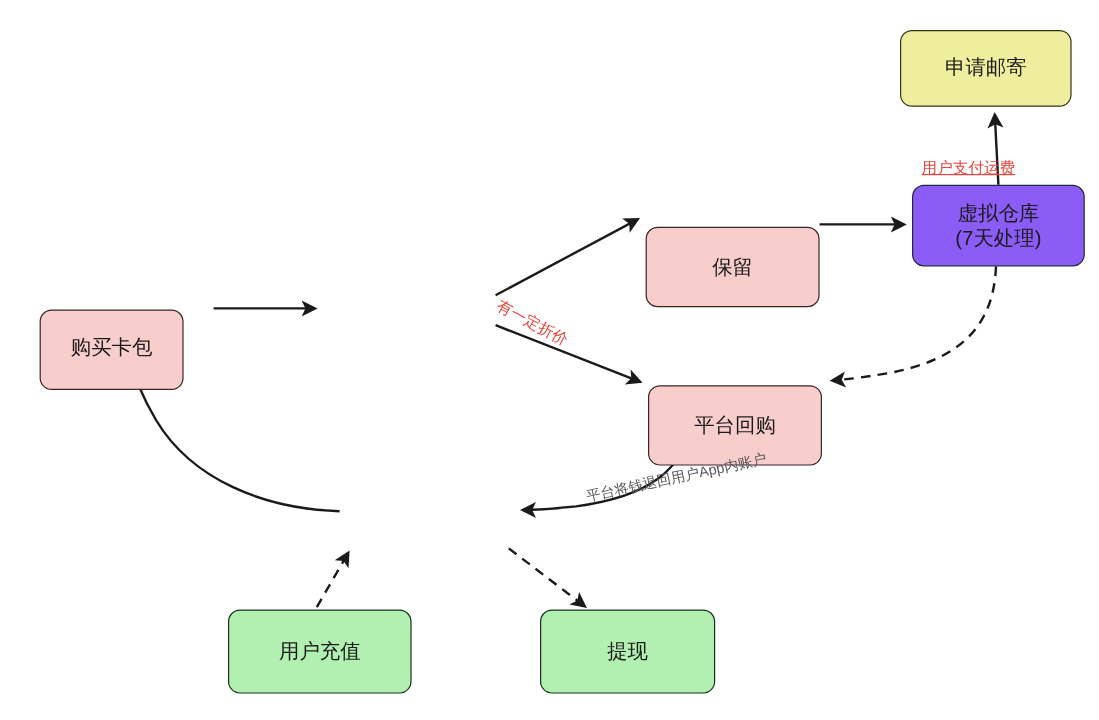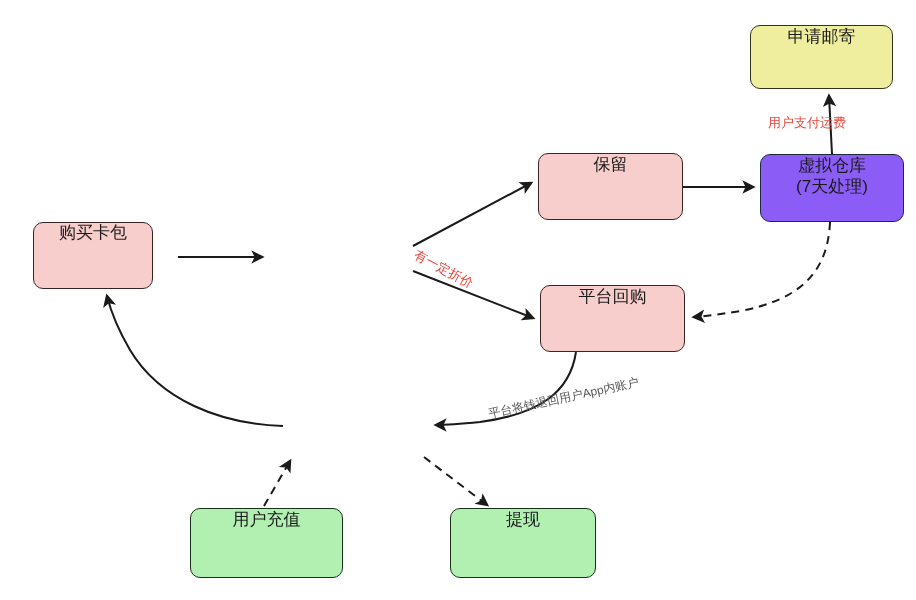--- a/index.html
+++ b/index.html
@@ -22,32 +22,33 @@
     left: 0;
     top: 0;
     width: 916px;
     height: 600px;
   }
   .node {
     position: absolute;
     box-sizing: border-box;
     border-radius: 10px;
     display: flex;
-    align-items: flex-start;
+    align-items: center;
     justify-content: center;
     text-align: center;
     line-height: 1.25;
     font-size: 17px;
     color: #1a1a1a;
     z-index: 2;
     white-space: pre-line;
   }
   .node.pink {
     background: #f8cecc;
     border: 1.6px solid #3a2426;
+    margin-top: 36px;
   }
   .node.blue {
     background: #8b5cf6;
     border: 1.6px solid #1d2b40;
   }
   .node.yellow {
     background: #eeee9e;
     border: 1.6px solid #33331a;
   }
   .node.green {
@@ -130,17 +131,17 @@
   <div class="node green" style="left:190px; top:508px; width:153px; height:70px;">
     <span>用户充值</span>
   </div>
 
   <div class="node green" style="left:418px; top:508px; width:146px; height:70px;margin-left:32px;">
     <span>提现</span>
   </div>
 
   <div class="edge-label red" style="left:419px; top:246px; transform: rotate(28deg); transform-origin: left top;">有一定折价</div>
 
-  <div class="edge-label red" style="left:768px; top:114px;">用户支付运费</div>
+  <div class="edge-label red" style="left:768px; top:131px;text-decoration:underline;">用户支付运费</div>
 
   <div class="edge-label gray" style="left:487px; top:406px; transform: rotate(-12deg); transform-origin: left top;">平台将钱退回用户App内账户</div>
 
 </div>
 
 </body></html>

